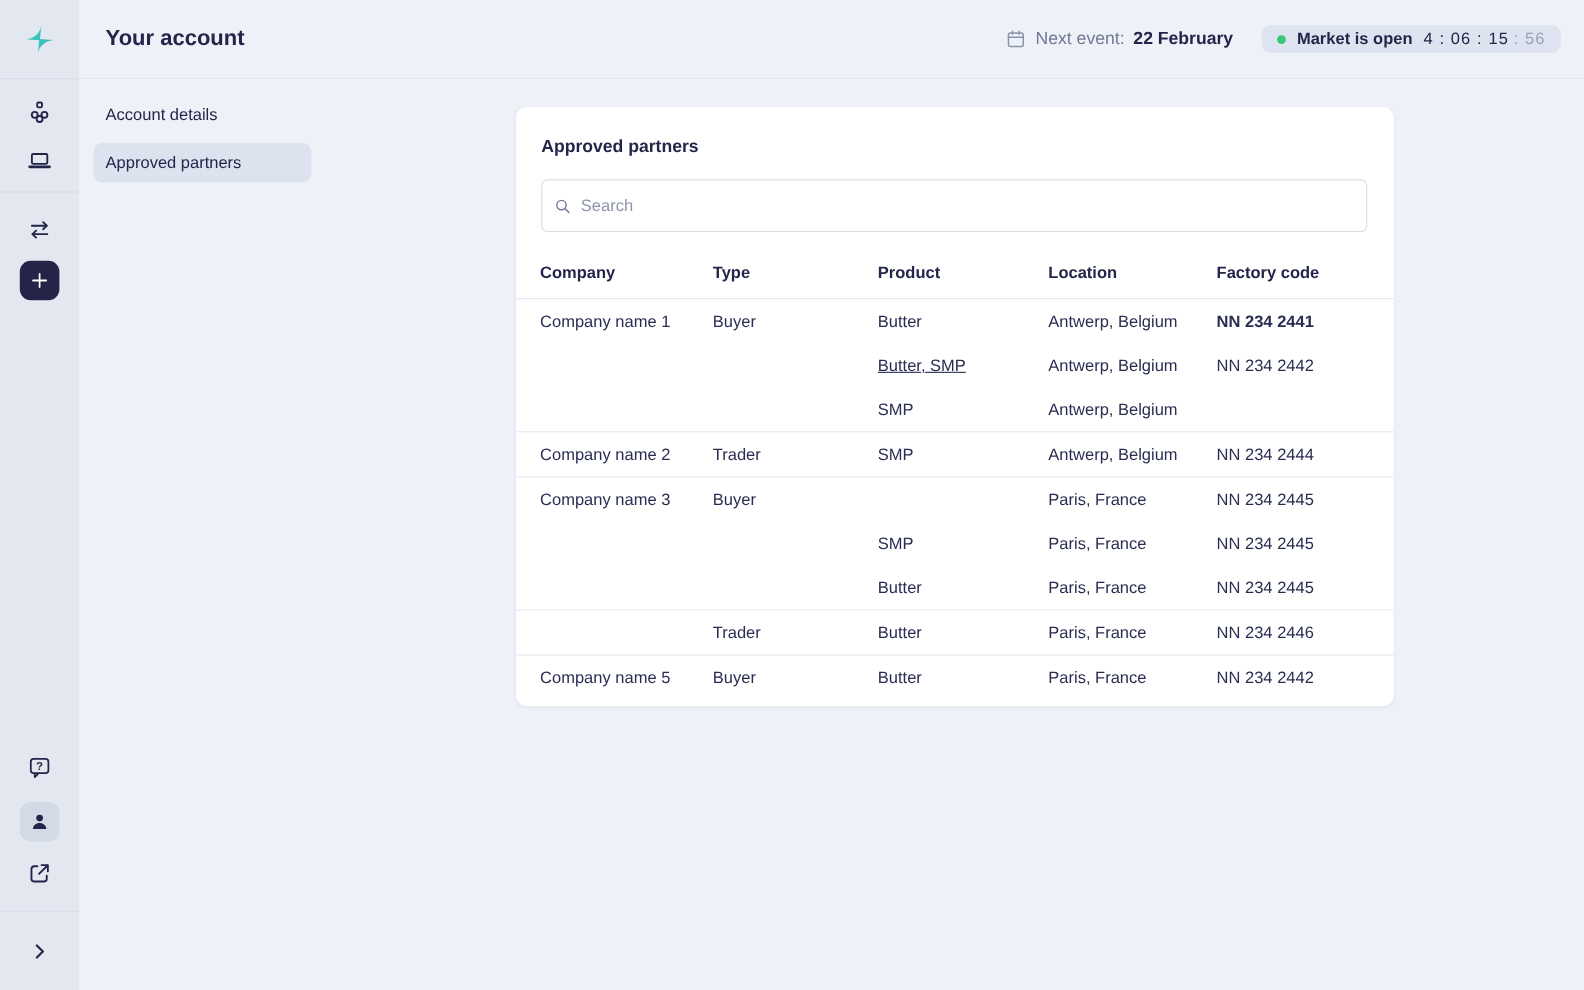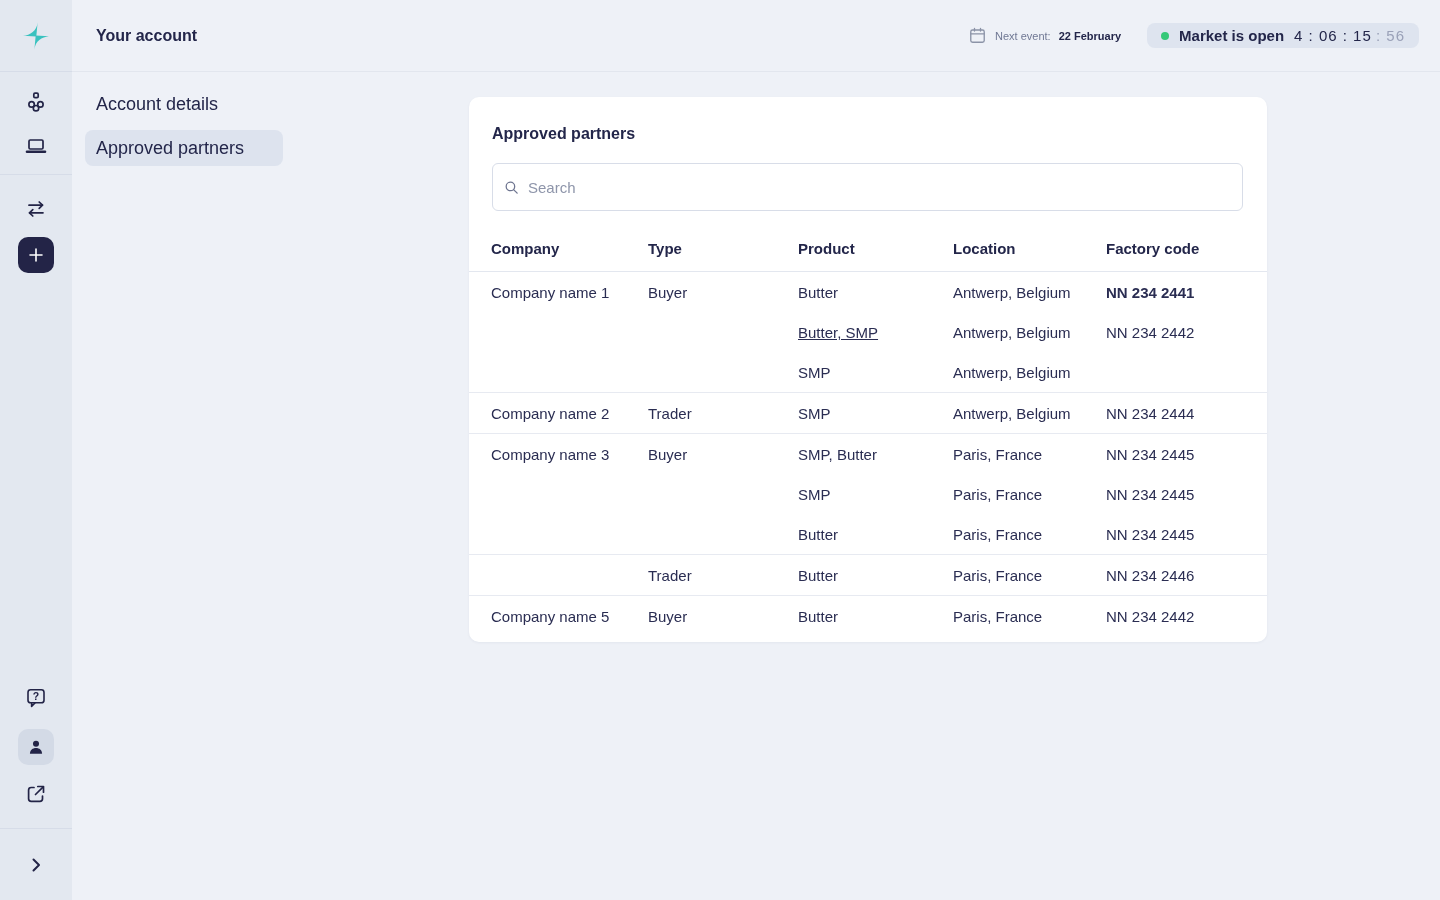--- a/index.html
+++ b/index.html
@@ -41,40 +41,40 @@
   svg { display:block; }
 
   
   .header {
     position:absolute; left:72px; top:0; right:0; height:72px;
     display:flex; align-items:center;
     padding:0 21px 0 24px;
     border-bottom:1px solid #e2e6ee;
     background:#eef1f7;
   }
-  .page-title { font-size:16px; font-weight:700; color:#23264a; }
+  .page-title { font-size:20px; font-weight:700; color:#23264a; }
   .header-right { margin-left:auto; display:flex; align-items:center; }
-  .next-event { display:flex; align-items:center; gap:8px; font-size:11px; }
+  .next-event { display:flex; align-items:center; gap:8px; font-size:16px; }
   .next-event-label { color:#707894; }
   .next-event-value { color:#23264a; font-weight:700; }
   .market-badge {
     margin-left:26px; height:25px; background:#dee4ef; border-radius:8px;
     display:flex; align-items:center; gap:10px; padding:0 14px; font-size:15px;
   }
   .green-dot { width:8px; height:8px; border-radius:50%; background:#35c878; }
   .market-status { color:#23264a; font-weight:700; }
   .countdown-primary { color:#23264a; letter-spacing:1px; }
   .countdown-secondary { color:#9aa1b8; letter-spacing:1px; }
 
   
   .content { position:absolute; left:72px; top:72px; right:0; bottom:0; background:#eef1f7; }
   .side-nav { position:absolute; left:13px; top:14px; display:flex; flex-direction:column; gap:8px; }
   .nav-item {
     width:198px; height:36px; border-radius:8px; display:flex; align-items:center;
-    padding-left:11px; font-size:18px; color:#23264a; cursor:pointer;
+    padding-left:11px; font-size:15px; color:#23264a; cursor:pointer;
   }
   .nav-item.active { background:#dde3ee; }
 
   .card {
     position:absolute; left:397px; top:25px; width:798px;
     background:#ffffff; border-radius:10px;
     box-shadow:0 1px 3px rgba(25,35,70,0.05);
     padding-bottom:6px;
   }
   .card-title { margin:28px 23px 0; font-size:16px; font-weight:700; color:#23264a; }
@@ -254,21 +254,20 @@
         <div class="t-group">
           <div class="cell" style="grid-area: 1 / 1;">Company name 2</div>
           <div class="cell" style="grid-area: 1 / 2;">Trader</div>
           <div class="cell" style="grid-area: 1 / 3;">SMP</div>
           <div class="cell" style="grid-area: 1 / 4;">Antwerp, Belgium</div>
           <div class="cell" style="grid-area: 1 / 5;">NN 234 2444</div>
         </div>
         <div class="t-group">
           <div class="cell" style="grid-area: 1 / 1;">Company name 3</div>
           <div class="cell" style="grid-area: 1 / 2;">Buyer</div>
-          <div class="cell" style="grid-area: 1 / 3;">SMP, Butter</div>
           <div class="cell" style="grid-area: 1 / 4;">Paris, France</div>
           <div class="cell" style="grid-area: 1 / 5;">NN 234 2445</div>
           <div class="cell" style="grid-area: 2 / 3;">SMP</div>
           <div class="cell" style="grid-area: 2 / 4;">Paris, France</div>
           <div class="cell" style="grid-area: 2 / 5;">NN 234 2445</div>
           <div class="cell" style="grid-area: 3 / 3;">Butter</div>
           <div class="cell" style="grid-area: 3 / 4;">Paris, France</div>
           <div class="cell" style="grid-area: 3 / 5;">NN 234 2445</div>
         </div>
         <div class="t-group">

